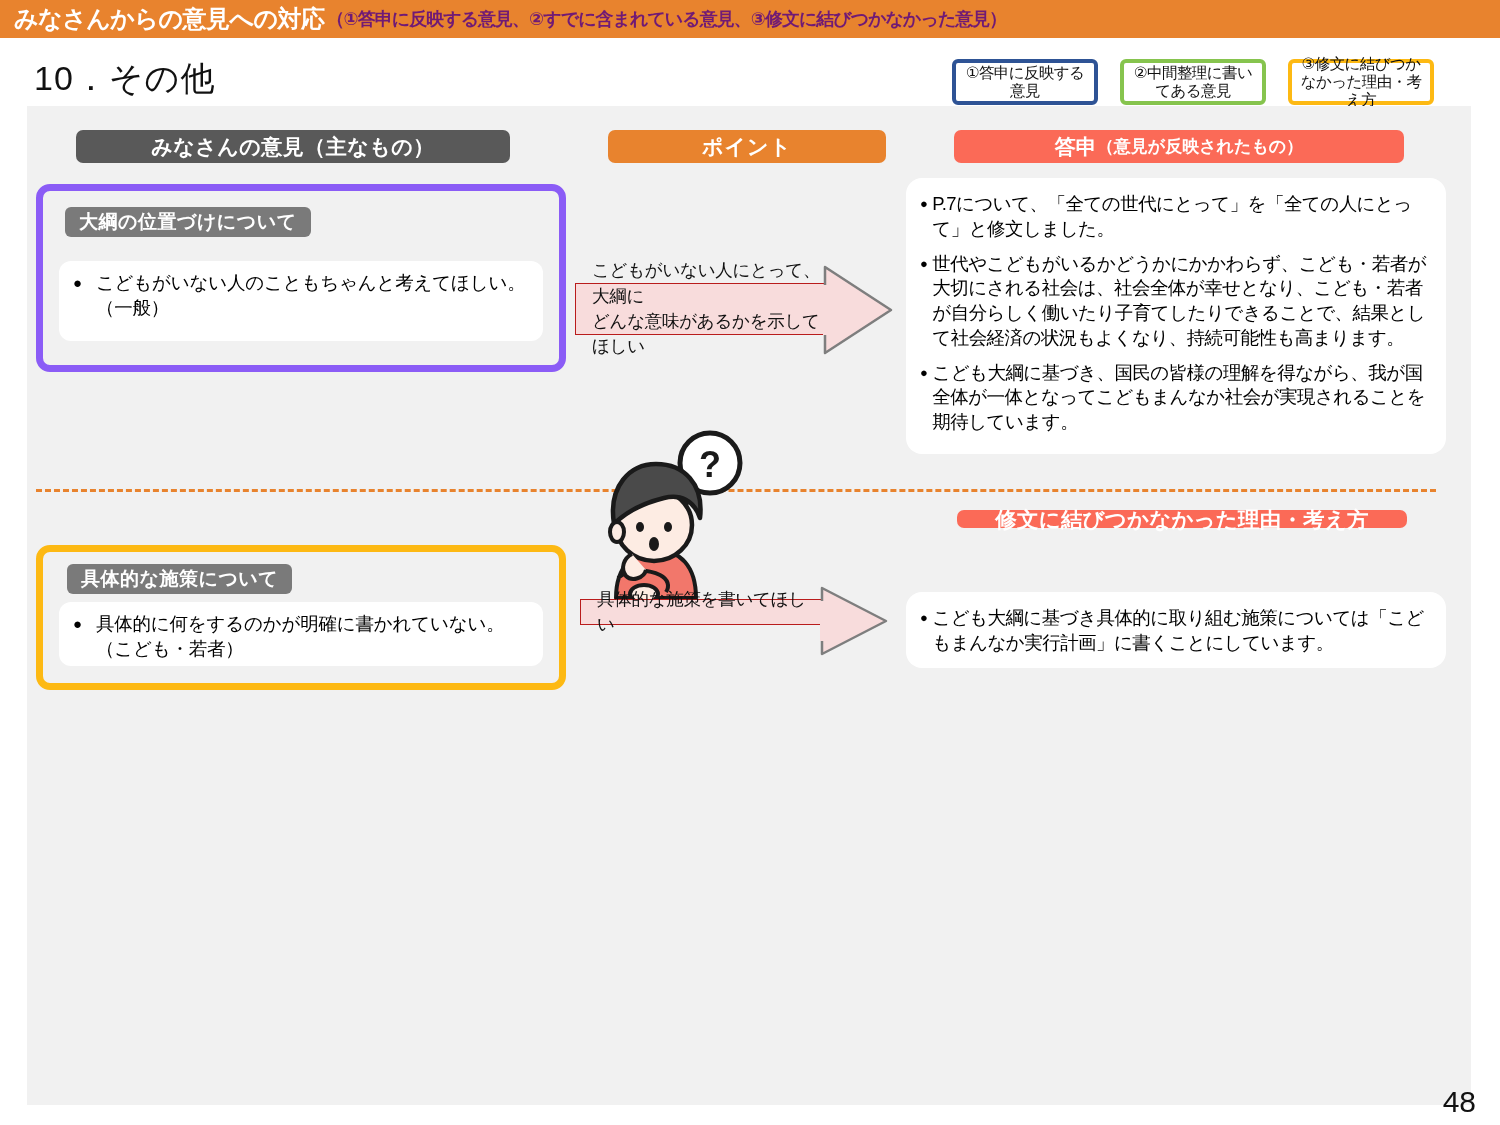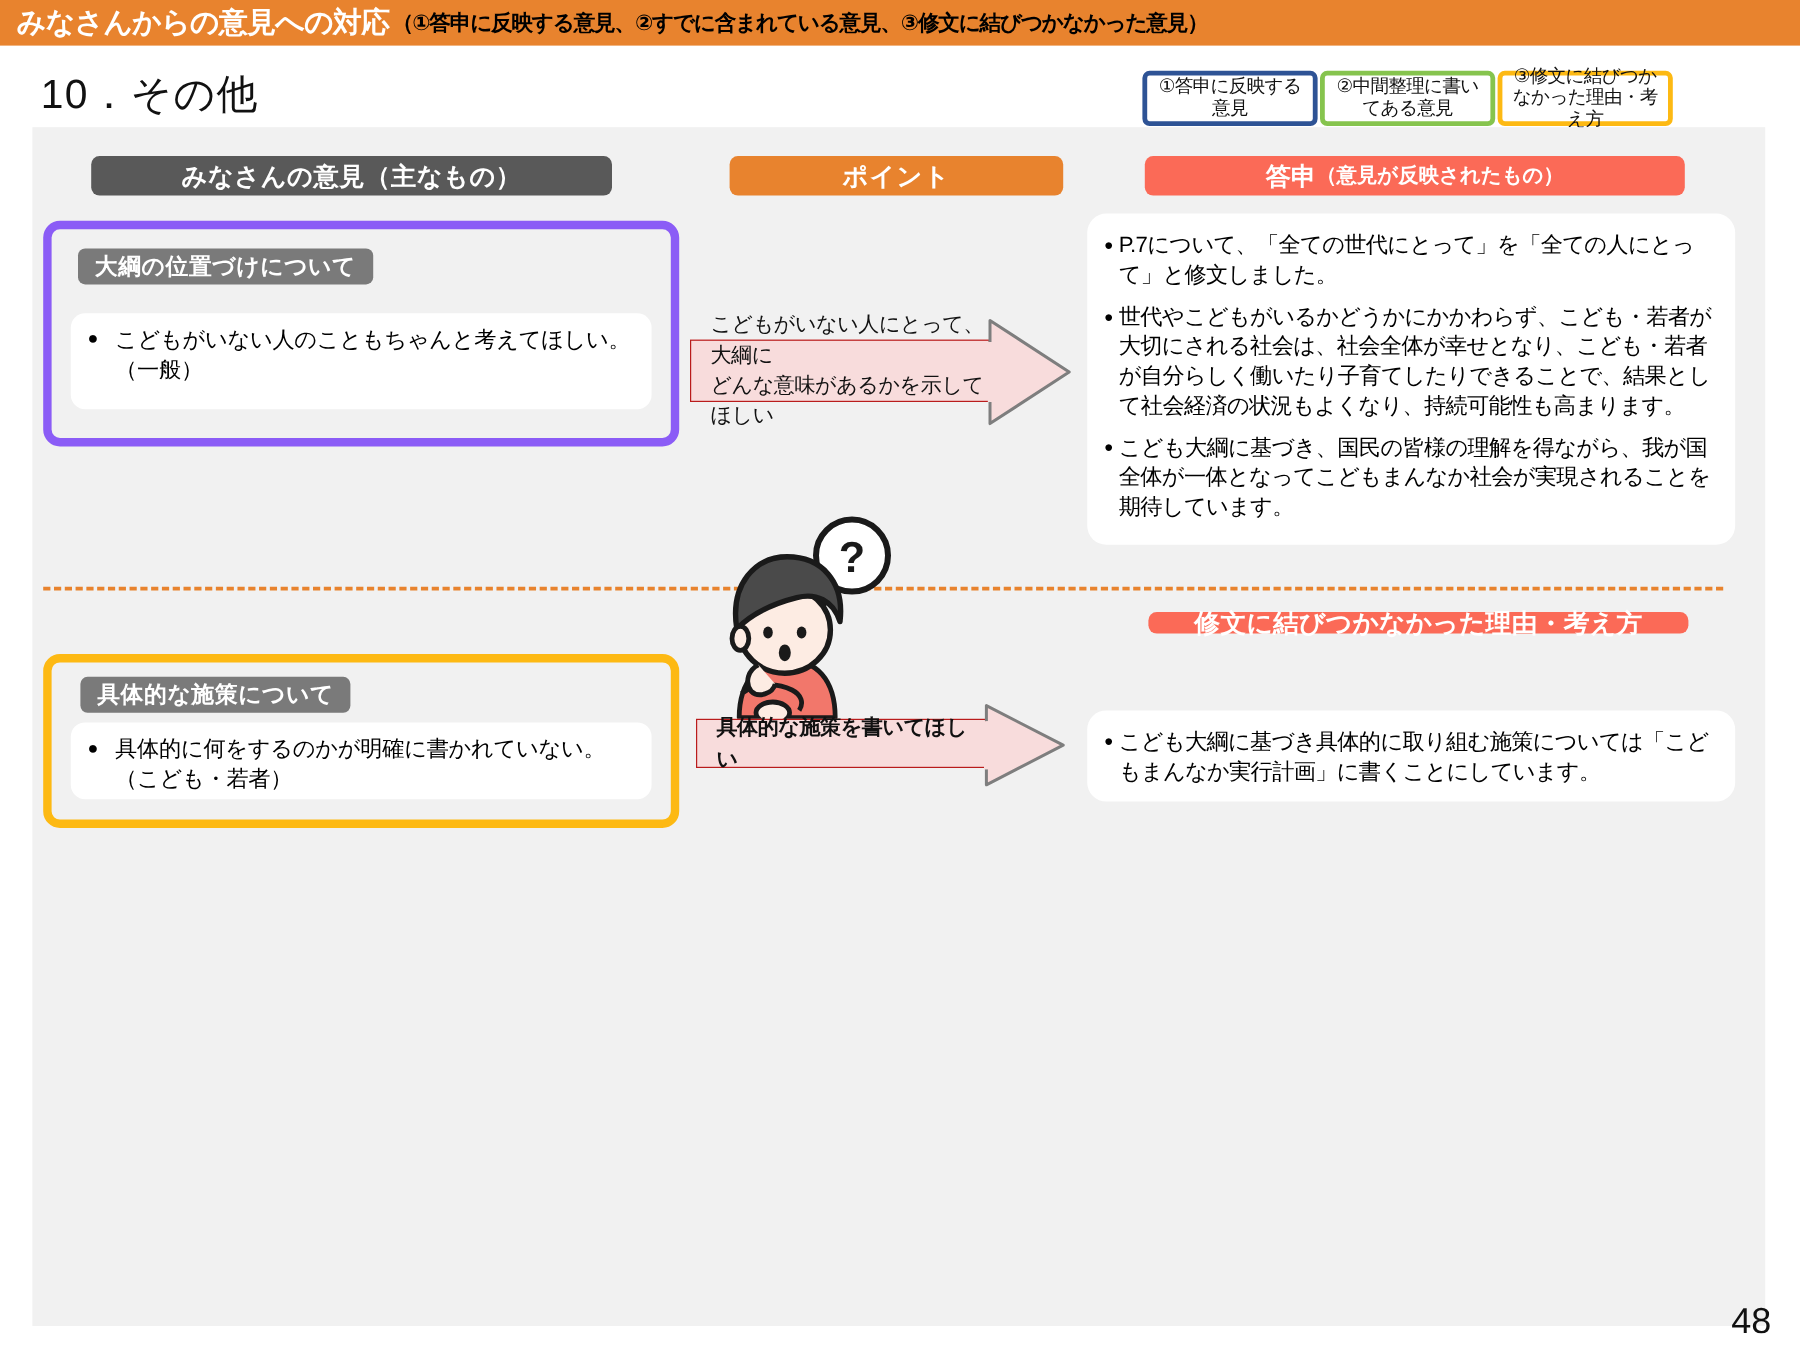--- a/index.html
+++ b/index.html
@@ -29,21 +29,21 @@
     padding-left: 14px;
     white-space: nowrap;
   }
   .banner-main {
     color: #ffffff;
     font-size: 24px;
     font-weight: bold;
     letter-spacing: -0.5px;
   }
   .banner-sub {
-    color: #000000;
+    color: #701a75;
     font-size: 18px;
     font-weight: bold;
     letter-spacing: -1px;
     margin-left: 2px;
   }
 
   
   .slide-title {
     position: absolute;
     left: 34px;
@@ -53,21 +53,21 @@
     color: #111;
     font-weight: normal;
   }
 
   
   .legend {
     position: absolute;
     top: 59px;
     left: 952px;
     display: flex;
-    gap: 2px;
+    gap: 22px;
   }
   .legend-chip {
     width: 146px;
     height: 46px;
     box-sizing: border-box;
     border-radius: 6px;
     background: #ffffff;
     display: flex;
     align-items: center;
     justify-content: center;
@@ -190,21 +190,21 @@
     display: flex;
     align-items: center;
     font-size: 17.5px;
     line-height: 1.45;
     letter-spacing: -0.3px;
     color: #111;
     white-space: pre-line;
     padding-left: 16px;
   }
   .arrow.a1 { left: 575px; top: 283px; width: 250px; height: 52px; }
-  .arrow.a2 { left: 580px; top: 599px; width: 242px; height: 41px; font-weight: bold; }
+  .arrow.a2 { left: 580px; top: 599px; width: 242px; height: 26px; }
 
   .arrow-head {
     position: absolute;
     width: 0; height: 0;
   }
   .arrow-head svg { display: block; }
 
   
   .answer-box {
     position: absolute;

